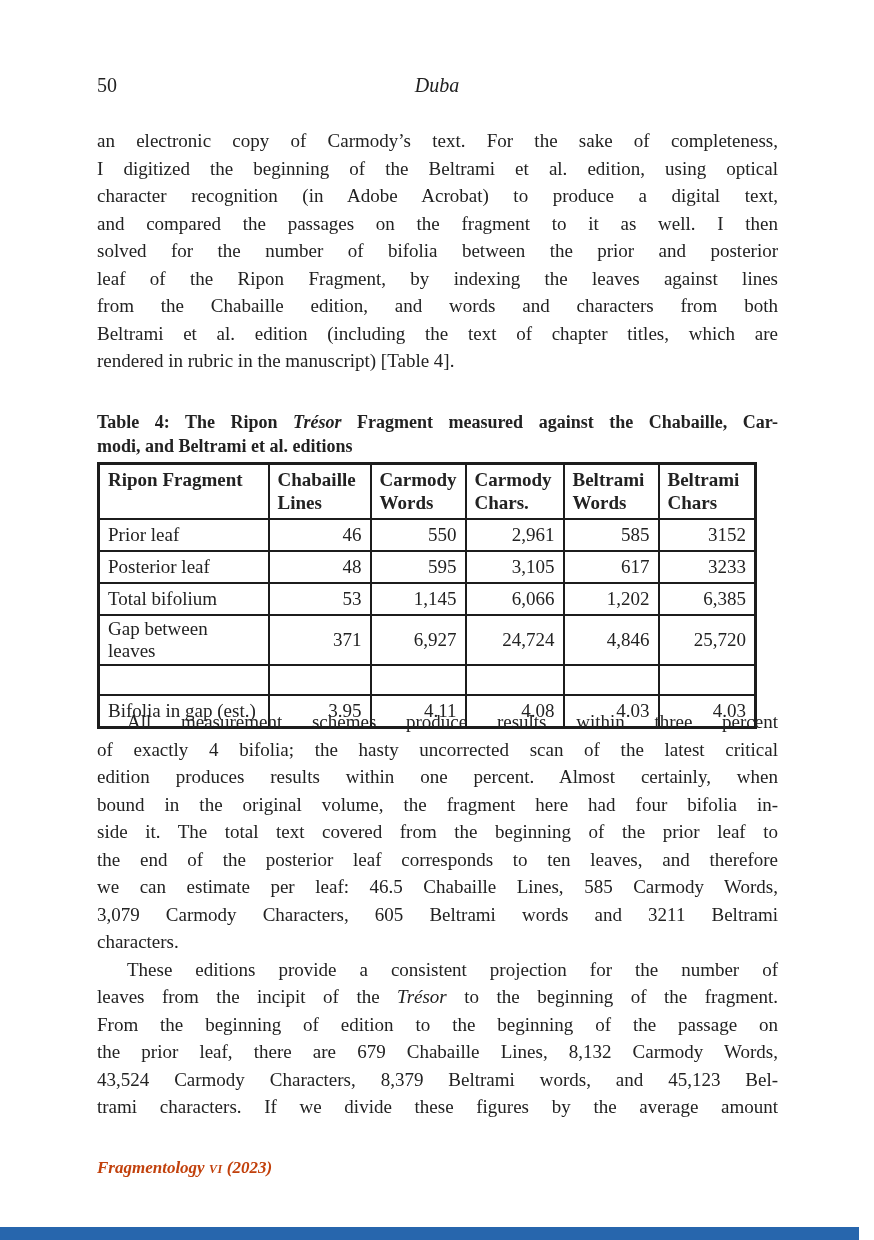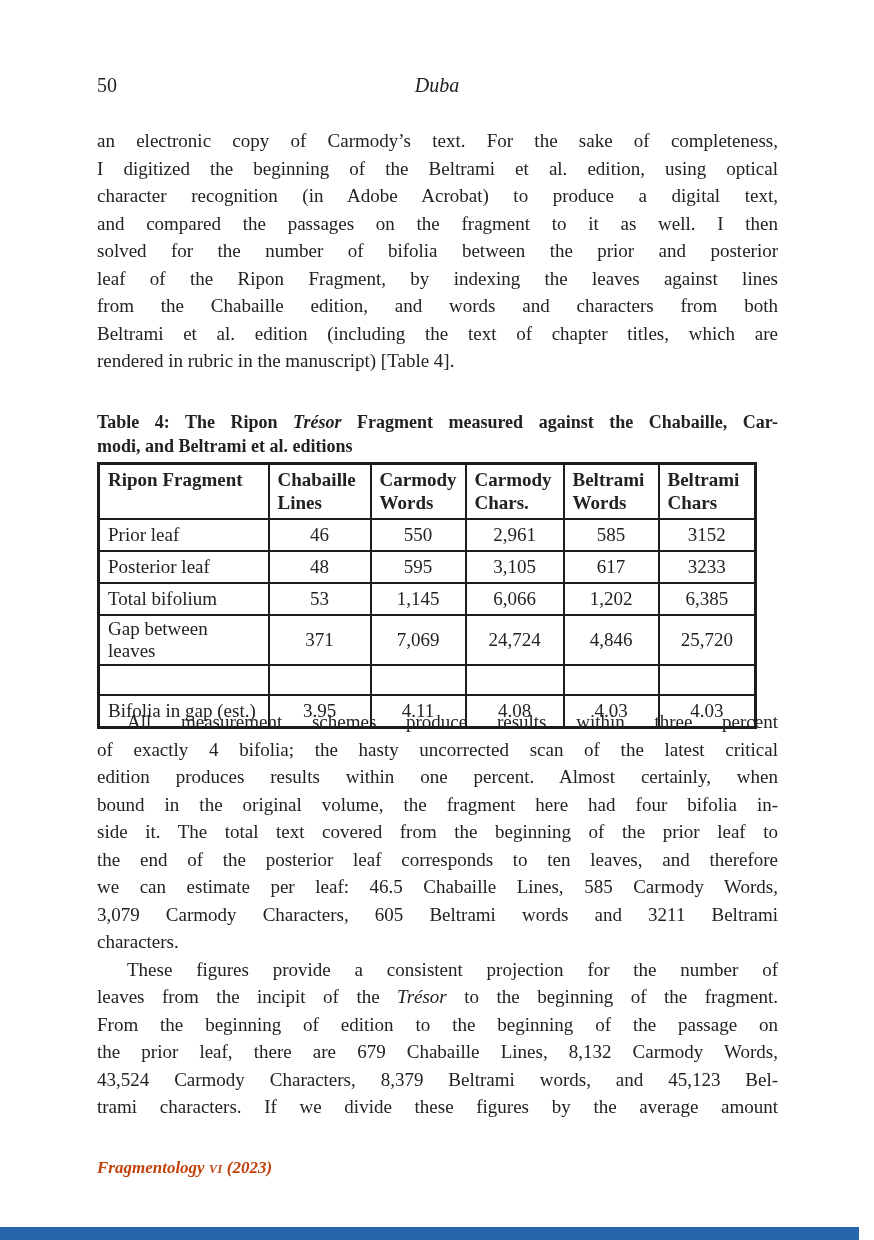--- a/index.html
+++ b/index.html
@@ -43,21 +43,21 @@
     padding: 2px 8px;
     overflow: hidden;
   }
   table.meas th {
     font-weight: bold; text-align: left;
     white-space: pre-line; vertical-align: top;
     line-height: 23px; padding-top: 3px; padding-bottom: 4px;
   }
   table.meas td { height: 26px; vertical-align: middle; }
   td.c-label { text-align: left; margin-top: 24px; }
-  td.c-num { text-align: center; }
+  td.c-num { text-align: right; }
   tr.empty-row td { height: 24px; }
   #para23 { top: 708px; }
   .footer {
     position: absolute; left: 97px; top: 1158px;
     font-style: italic; font-size: 17px; color: #c2410c; font-weight: bold;
   }
   .sc { font-variant: small-caps; letter-spacing: 0.5px; }
   .bottom-bar {
     position: absolute; left: 0; bottom: 0;
     width: 859px; height: 13px;
@@ -133,21 +133,21 @@
           <td class="c-label">Total bifolium</td>
           <td class="c-num">53</td>
           <td class="c-num">1,145</td>
           <td class="c-num">6,066</td>
           <td class="c-num">1,202</td>
           <td class="c-num">6,385</td>
         </tr>
         <tr>
           <td class="c-label">Gap between leaves</td>
           <td class="c-num">371</td>
-          <td class="c-num">7,069</td>
+          <td class="c-num">6,927</td>
           <td class="c-num">24,724</td>
           <td class="c-num">4,846</td>
           <td class="c-num">25,720</td>
         </tr>
         <tr class="empty-row">
           <td class="c-label"></td>
           <td class="c-num"></td>
           <td class="c-num"></td>
           <td class="c-num"></td>
           <td class="c-num"></td>
@@ -171,21 +171,21 @@
       <div class="line">of exactly 4 bifolia; the hasty uncorrected scan of the latest critical</div>
       <div class="line">edition produces results within one percent. Almost certainly, when</div>
       <div class="line">bound in the original volume, the fragment here had four bifolia in-</div>
       <div class="line">side it. The total text covered from the beginning of the prior leaf to</div>
       <div class="line">the end of the posterior leaf corresponds to ten leaves, and therefore</div>
       <div class="line">we can estimate per leaf: 46.5 Chabaille Lines, 585 Carmody Words,</div>
       <div class="line">3,079 Carmody Characters, 605 Beltrami words and 3211 Beltrami</div>
       <div class="line last">characters.</div>
     </div>
   <div>
-      <div class="line indent">These figures provide a consistent projection for the number of</div>
+      <div class="line indent">These editions provide a consistent projection for the number of</div>
       <div class="line">leaves from the incipit of the <i>Trésor</i> to the beginning of the fragment.</div>
       <div class="line">From the beginning of edition to the beginning of the passage on</div>
       <div class="line">the prior leaf, there are 679 Chabaille Lines, 8,132 Carmody Words,</div>
       <div class="line">43,524 Carmody Characters, 8,379 Beltrami words, and 45,123 Bel-</div>
       <div class="line">trami characters. If we divide these figures by the average amount</div>
     </div>
 </div>
 
 <div class="footer">Fragmentology <span class="sc">vi</span> (2023)</div>
 

